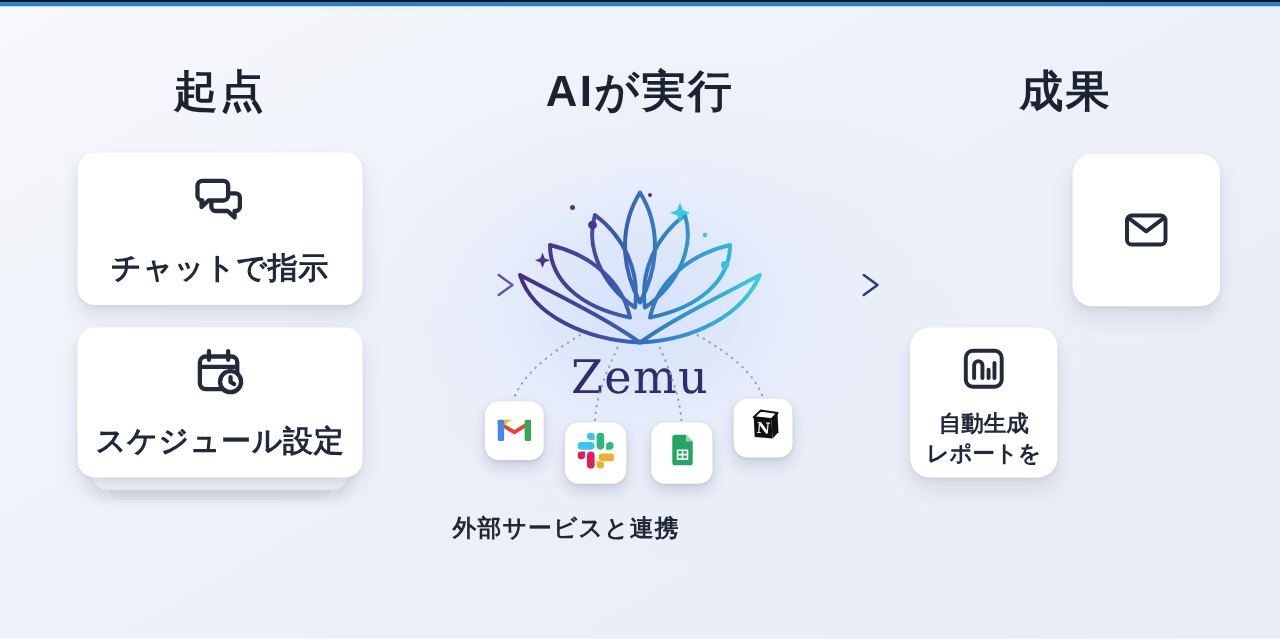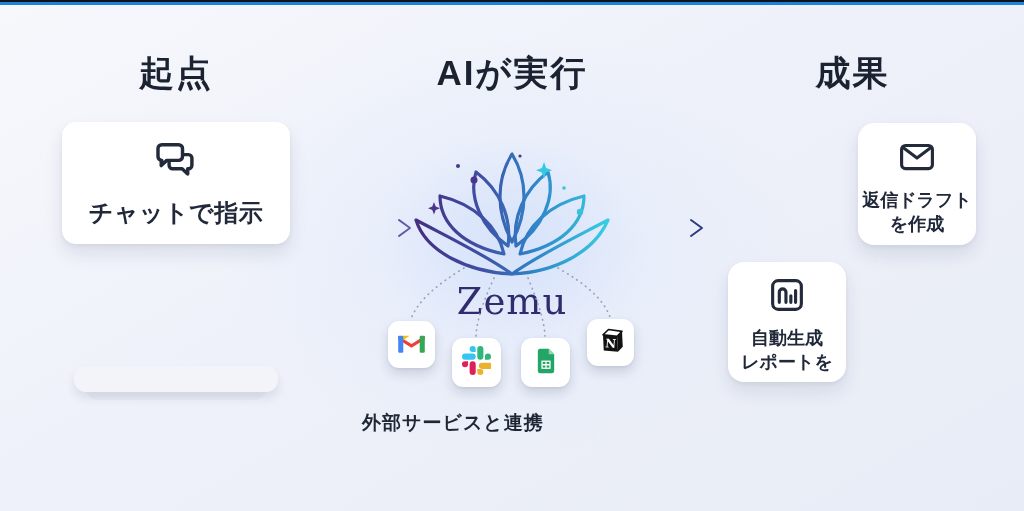--- a/index.html
+++ b/index.html
@@ -94,20 +94,33 @@
       <svg width="46" height="46" viewBox="0 0 24 24">
         <g class="line-icon">
           <path d="M10.2,9.2 h8.3 a1.8,1.8 0 0 1 1.8,1.8 v3.8 a1.8,1.8 0 0 1 -1.8,1.8 h-0.4 v2.7 l-2.9,-2.7 h-5 a1.8,1.8 0 0 1 -1.8,-1.8 v-3.8 a1.8,1.8 0 0 1 1.8,-1.8 z"></path>
           <path fill="#ffffff" d="M4.6,4 h8.8 a2,2 0 0 1 2,2 v4.2 a2,2 0 0 1 -2,2 h-6.2 l-2.9,2.7 v-2.7 h0.3 a2,2 0 0 1 -2,-2 v-4.2 a2,2 0 0 1 2,-2 z"></path>
         </g>
       </svg>
     </span>
     <span class="card-label">チャットで指示</span>
   </div>
 
+  <div class="card left-card left-card-2">
+    <span>
+      <svg width="46" height="46" viewBox="0 0 24 24">
+        <g class="line-icon">
+          <rect x="3.6" y="4.8" width="15.6" height="13.6" rx="2.4"></rect>
+          <path d="M7.4,2.6 V6.2 M15.4,2.6 V6.2 M4,9.1 H19"></path>
+          <circle cx="16.4" cy="15.3" r="4.4" fill="#ffffff"></circle>
+          <path d="M16.4,13.4 V15.4 L17.9,16.3"></path>
+        </g>
+      </svg>
+    </span>
+    <span class="card-label">スケジュール設定</span>
+  </div>
   <div class="stack-layer stack-layer-1"></div>
   <div class="stack-layer stack-layer-2"></div>
 
   <svg class="arrow arrow-left" width="100" height="26" viewBox="0 0 100 26">
     <defs>
       <linearGradient id="ag1" x1="0" y1="0" x2="1" y2="0">
         <stop offset="0" stop-color="#a9adbf"></stop>
           <stop offset="1" stop-color="#473f94"></stop>
       </linearGradient>
     </defs>
@@ -219,21 +232,20 @@
 
   <div class="card right-card rc-b">
     <span>
       <svg width="42" height="42" viewBox="0 0 24 24">
         <g class="line-icon">
           <rect x="3.2" y="5.4" width="17.6" height="13.2" rx="2.2"></rect>
           <path d="M4.6,7 L12,12.6 L19.4,7"></path>
         </g>
       </svg>
     </span>
-    <span class="rc-label"><span>返信ドラフト</span><br><span>を作成</span></span>
   </div>
 
   <div class="card right-card rc-c">
     <span>
       <svg width="42" height="42" viewBox="0 0 24 24">
         <g class="line-icon">
           <rect x="3.8" y="3.8" width="16.4" height="16.4" rx="3.2"></rect>
           <path d="M7.6,16.2 V10.4 A1.9,1.9 0 0 1 11.4,10.4 V16.2"></path>
           <path d="M14.2,16.2 V12.4 M16.9,16.2 V9.4"></path>
         </g>

